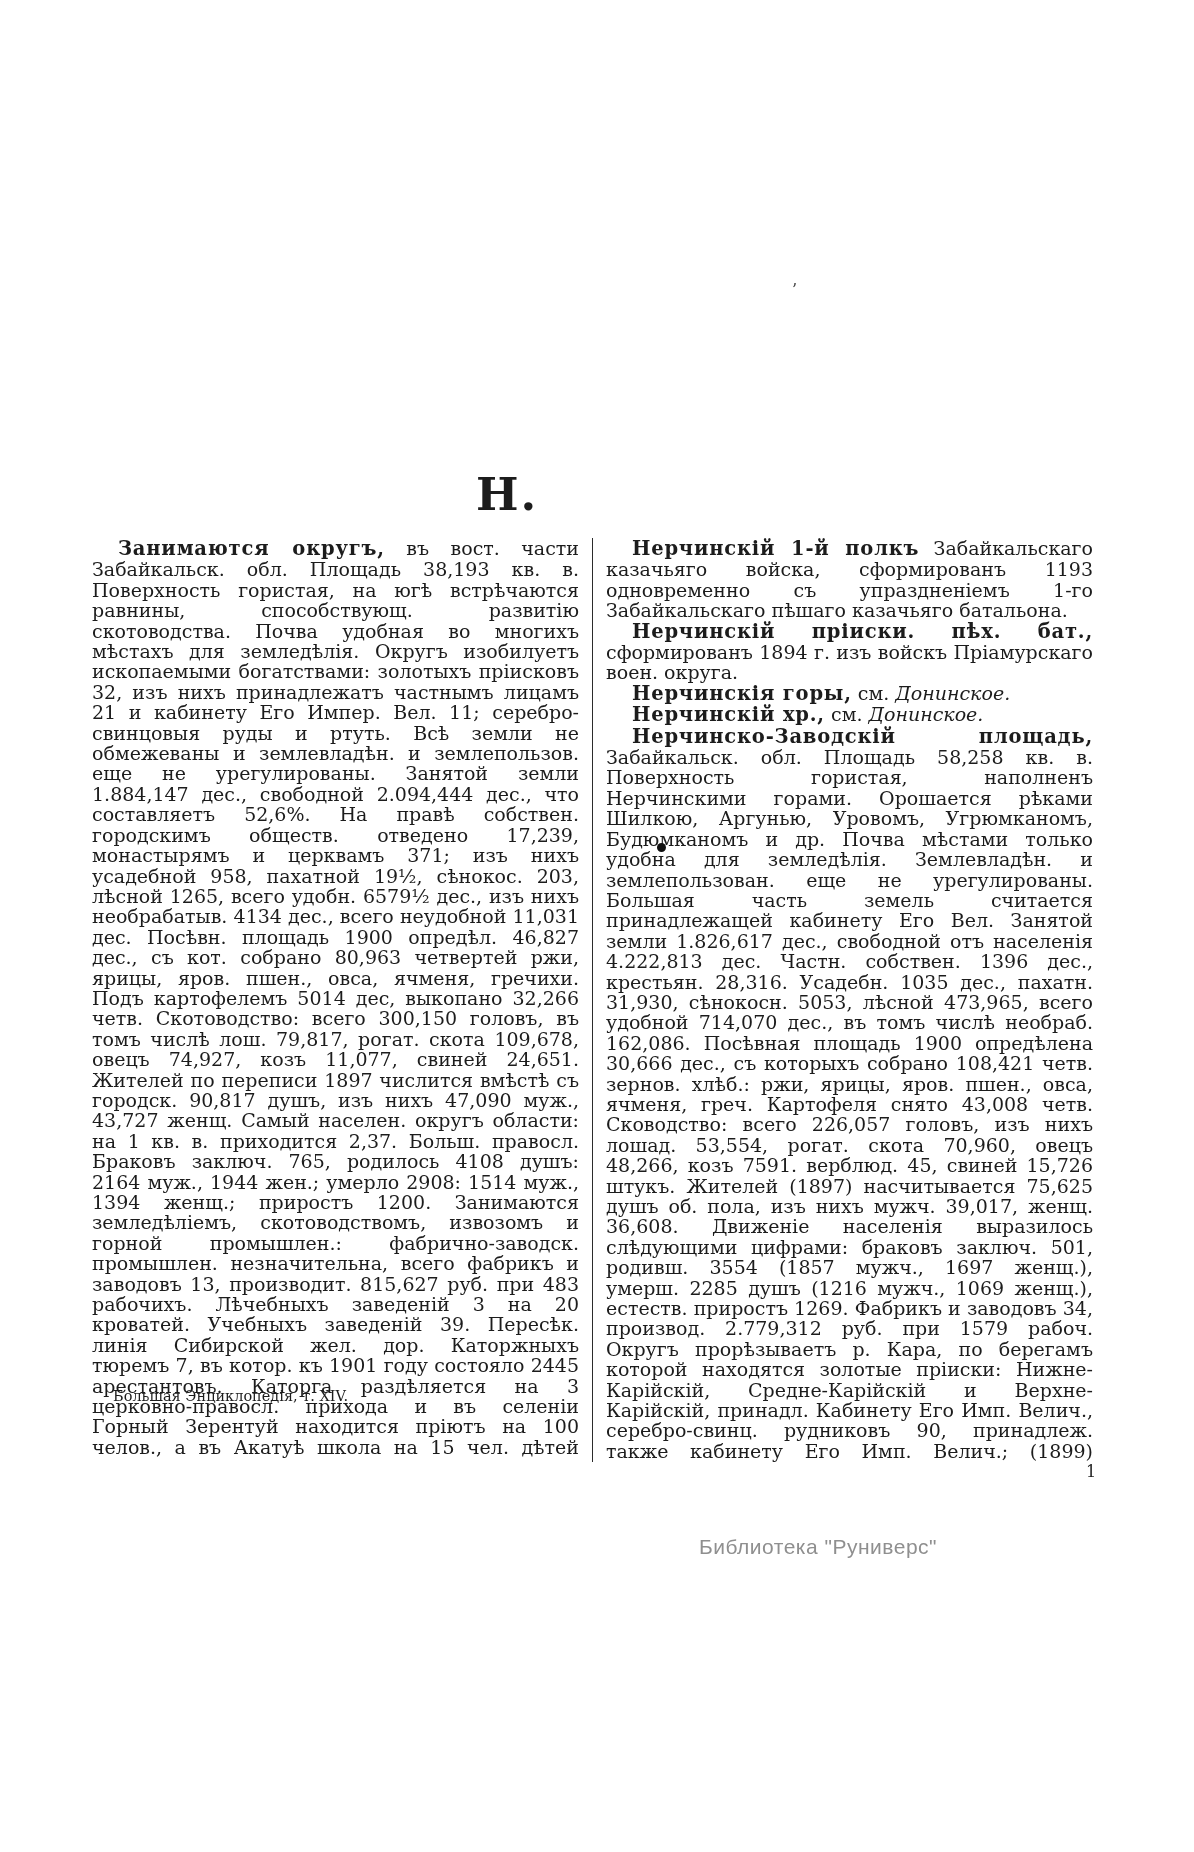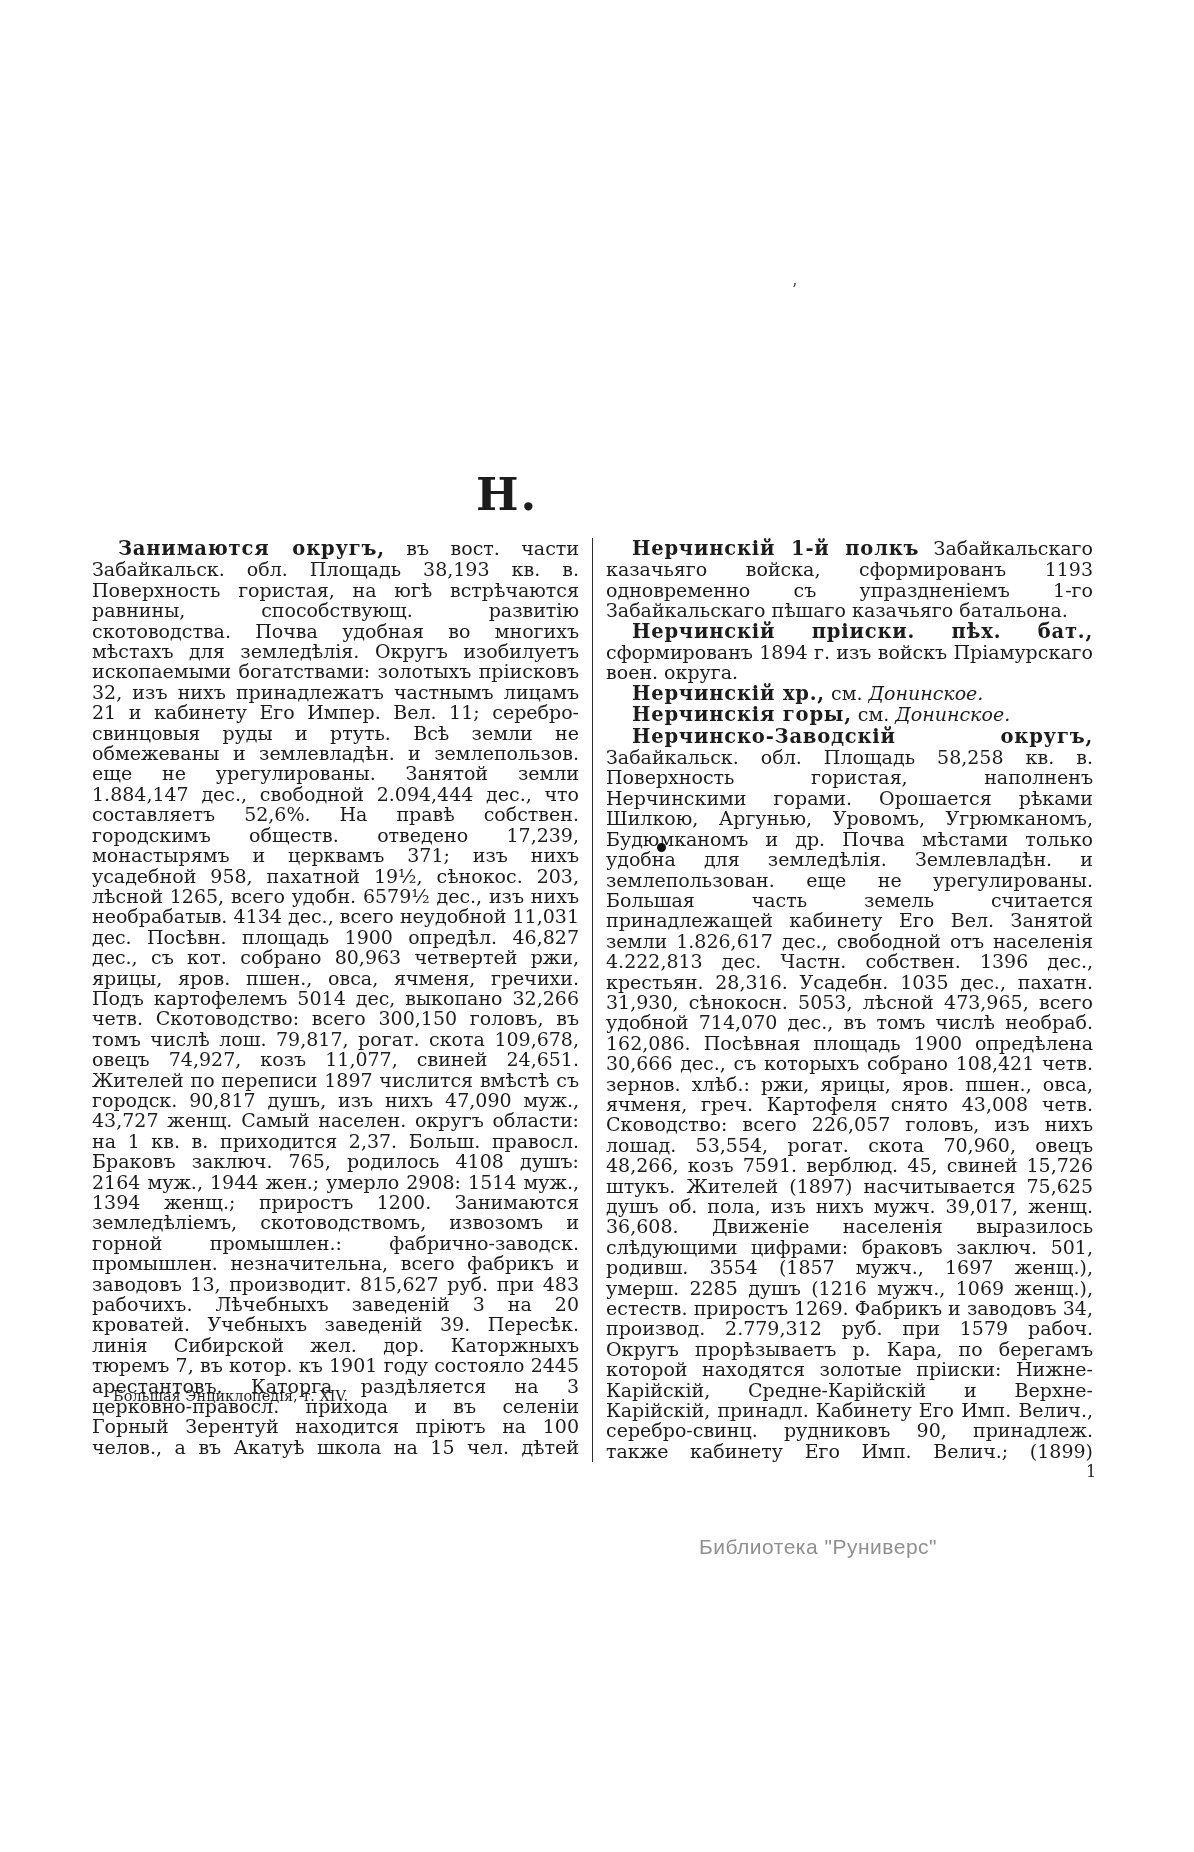--- a/index.html
+++ b/index.html
@@ -102,29 +102,29 @@
 
     <div class="divider"></div>
 
     <div class="col">
       <p class="entry"><b class="term">Нерчинскій 1-й полкъ</b>
         <span class="body">Забайкальскаго казачьяго войска, сформированъ 1193 одновременно съ упраздненіемъ 1-го Забайкальскаго пѣшаго казачьяго батальона.</span>
       </p>
       <p class="entry"><b class="term">Нерчинскій пріиски. пѣх. бат.,</b>
         <span class="body">сформированъ 1894 г. изъ войскъ Пріамурскаго воен. округа.</span>
       </p>
+      <p class="entry"><b class="term">Нерчинскія горы,</b>
+        <span class="body">см.</span>
+        <i class="see">Донинское.</i>
+      </p>
       <p class="entry"><b class="term">Нерчинскій хр.,</b>
         <span class="body">см.</span>
         <i class="see">Донинское.</i>
       </p>
-      <p class="entry"><b class="term">Нерчинскія горы,</b>
-        <span class="body">см.</span>
-        <i class="see">Донинское.</i>
-      </p>
-      <p class="entry"><b class="term">Нерчинско-Заводскій округъ,</b>
+      <p class="entry"><b class="term">Нерчинско-Заводскій площадь,</b>
         <span class="body">Забайкальск. обл. Площадь 58,258 кв. в. Поверхность гористая, наполненъ Нерчинскими горами. Орошается рѣками Шилкою, Аргунью, Уровомъ, Угрюмканомъ, Будюмканомъ и др. Почва мѣстами только удобна для земледѣлія. Землевладѣн. и землепользован. еще не урегулированы. Большая часть земель считается принадлежащей кабинету Его Вел. Занятой земли 1.826,617 дес., свободной отъ населенія 4.222,813 дес. Частн. собствен. 1396 дес., крестьян. 28,316. Усадебн. 1035 дес., пахатн. 31,930, сѣнокосн. 5053, лѣсной 473,965, всего удобной 714,070 дес., въ томъ числѣ необраб. 162,086. Посѣвная площадь 1900 опредѣлена 30,666 дес., съ которыхъ собрано 108,421 четв. зернов. хлѣб.: ржи, ярицы, яров. пшен., овса, ячменя, греч. Картофеля снято 43,008 четв. Сководство: всего 226,057 головъ, изъ нихъ лошад. 53,554, рогат. скота 70,960, овецъ 48,266, козъ 7591. верблюд. 45, свиней 15,726 штукъ. Жителей (1897) насчитывается 75,625 душъ об. пола, изъ нихъ мужч. 39,017, женщ. 36,608. Движеніе населенія выразилось слѣдующими цифрами: браковъ заключ. 501, родивш. 3554 (1857 мужч., 1697 женщ.), умерш. 2285 душъ (1216 мужч., 1069 женщ.), естеств. приростъ 1269. Фабрикъ и заводовъ 34, производ. 2.779,312 руб. при 1579 рабоч. Округъ прорѣзываетъ р. Кара, по берегамъ которой находятся золотые пріиски: Нижне-Карійскій, Средне-Карійскій и Верхне-Карійскій, принадл. Кабинету Его Имп. Велич., серебро-свинц. рудниковъ 90, принадлеж. также кабинету Его Имп. Велич.; (1899) выплавлено 30¹⁄₂ пуд. серебра и</span>
       </p>
     </div>
 
   </div>
 
   <span class="ink-dot"></span>
 
   <span class="footer-imprint">Большая Энциклопедія, т. XIV.</span>
   <span class="page-number">1</span>

